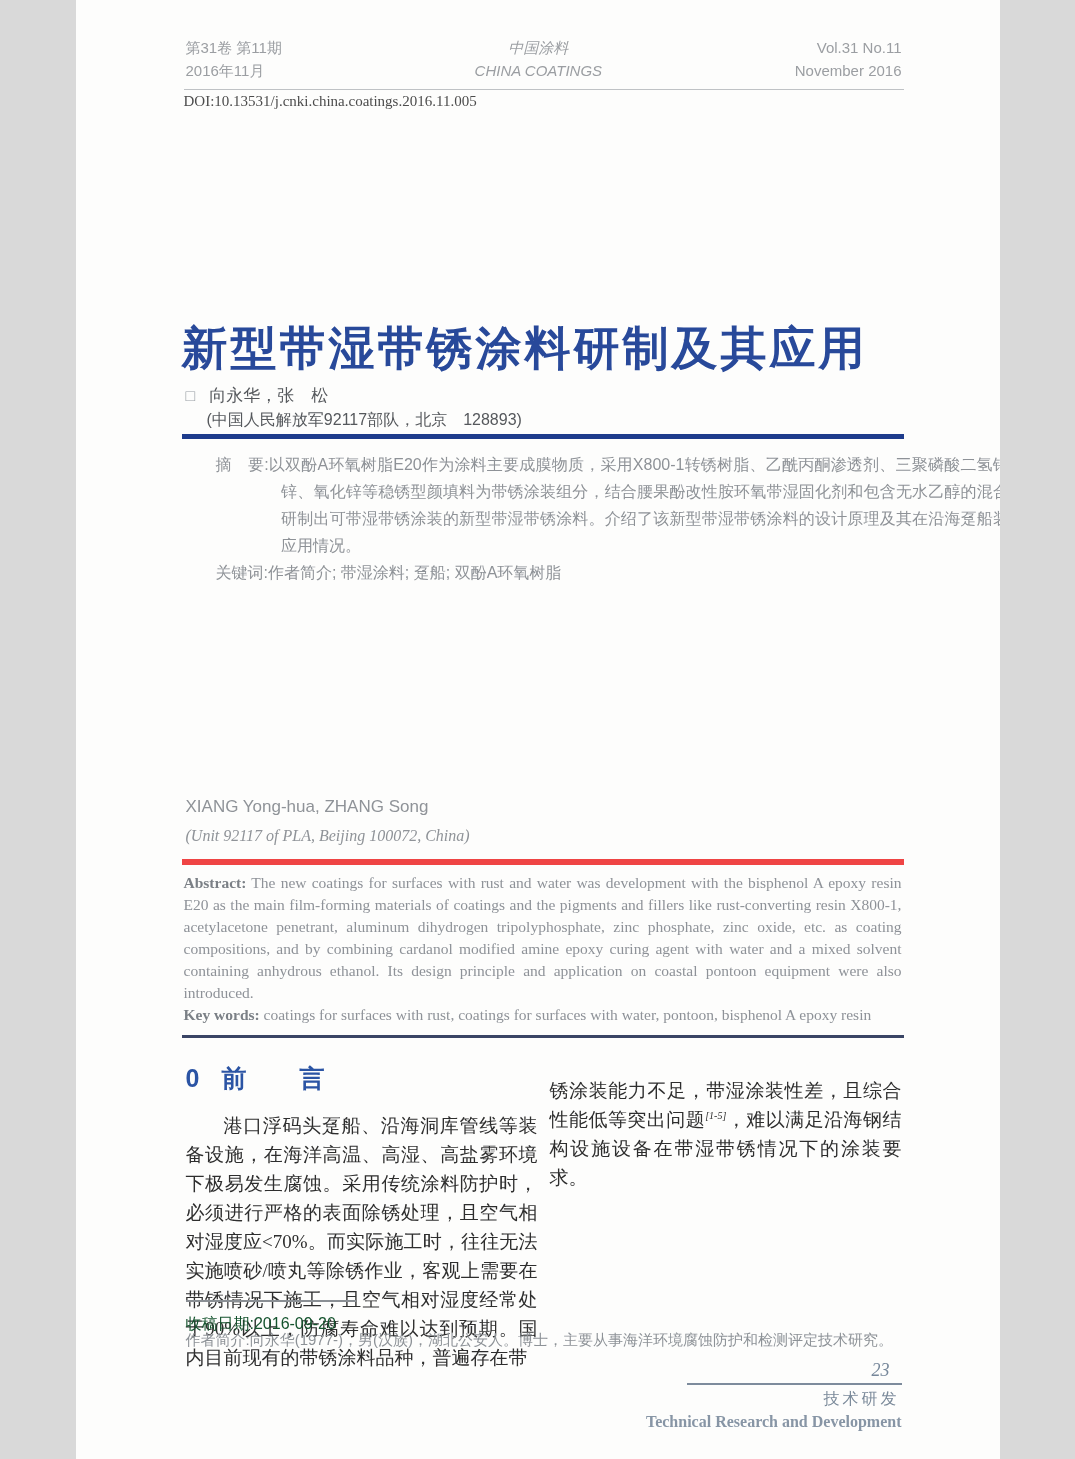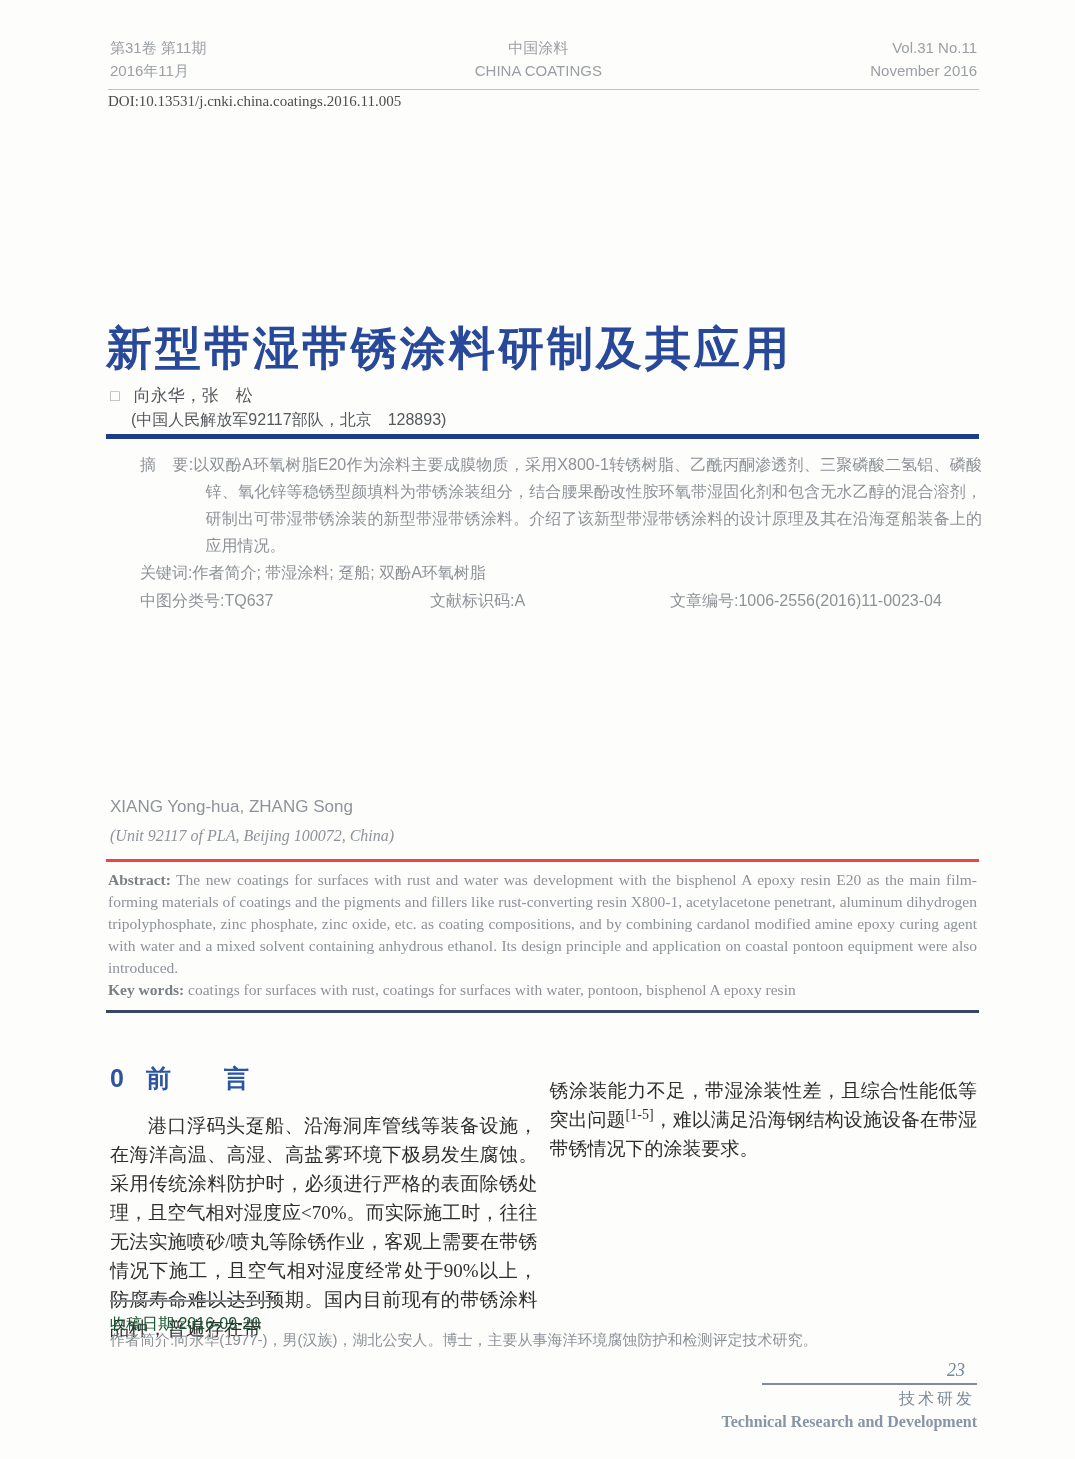--- a/index.html
+++ b/index.html
@@ -1,28 +1,28 @@
 <!DOCTYPE html>
 <html><head>
 <meta charset="utf-8">
 <style>
   html,body { margin:0; padding:0; background:#d9d9d9; }
   .page {
-    position:relative; width:1075px; height:1459px; margin:0 auto;
+    position:relative; width:924px; height:1459px; margin:0 auto;
     background:#fdfdfc; overflow:hidden; box-sizing:border-box;
     font-family:"Liberation Sans","DejaVu Sans",sans-serif;
   }
 
   
   .jheader {
     position:absolute; top:36px; left:110px; right:98px;
     display:flex; justify-content:space-between;
     color:#9b9ea2; font-size:15px; line-height:23px;
   }
-  .jheader .center { text-align:center; }
+  .jheader .center { text-align:center;font-style:italic; }
   .jheader .right  { text-align:right;  }
   .header-rule { position:absolute; top:89px; left:108px; right:96px; border-top:1.5px solid #bfc2c5; }
   .doi-line { position:absolute; top:93px; left:108px; color:#4c4c4c; font-size:15px; font-family:"Liberation Serif","DejaVu Serif",serif; }
 
   
   .title-cn {
     position:absolute; top:318px; left:106px; right:90px;
     color:#28499a; font-size:46px; font-weight:bold; letter-spacing:3px;
     font-family:"Liberation Sans","DejaVu Sans",sans-serif;
   }
@@ -50,21 +50,21 @@
     position:absolute; top:698px; left:108px; width:900px;
     color:#20418e; font-size:30px; font-weight:bold; line-height:49px;
     letter-spacing:-0.2px;
   }
   .authors-en { position:absolute; top:797px; left:110px; color:#8f9398; font-size:17px; }
   .affil-en   { position:absolute; top:827px; left:110px; color:#8f9398; font-size:16px; font-style:italic; font-family:"Liberation Serif","DejaVu Serif",serif; }
 
   
   .en-abstract {
     position:absolute; top:859px; left:106px; right:96px;
-    border-top:3px solid #ef4444; border-bottom:3px solid #3a4565;
+    border-top:6px solid #ef4444; border-bottom:3px solid #3a4565;
     padding:7px 2px 9px 2px; box-sizing:border-box;
   }
   .en-abstract p {
     margin:0; font-family:"Liberation Serif","DejaVu Serif",serif;
     font-size:15.5px; line-height:22px; color:#8e9298; text-align:justify;
   }
   .bold-label { font-weight:bold; color:#7b8086; }
 
   
   .columns {
@@ -77,21 +77,21 @@
     font-family:"Liberation Sans","DejaVu Sans",sans-serif;
   }
   .section-head .sec-no { margin-right:22px; }
   .section-head .sec-title { letter-spacing:14px; }
   .body-p {
     margin:0; font-family:"Liberation Serif","DejaVu Serif",serif;
     font-size:19px; line-height:29px; color:#2e2e2e; text-align:justify;
   }
   .indent { text-indent:2em; }
   .col-right { padding-top:14px; }
-  .body-p sup { font-size:14px; line-height:0; }
+  .body-p sup { font-size:10px; line-height:0;font-style:italic; }
 
   
   .footnote-rule { position:absolute; top:1300px; left:110px; width:170px; border-top:2px solid #8a8f94; }
   .received { position:absolute; top:1306px; left:110px; color:#14532d; font-size:16px;margin-top:8px; }
   .bio      { position:absolute; top:1331px; left:110px; right:90px; color:#8d9297; font-size:15px; }
 
   
   .page-footer { position:absolute; top:1360px; right:98px; width:270px; text-align:right; }
   .page-no {
     font-family:"Liberation Serif","DejaVu Serif",serif; font-style:italic;
@@ -132,25 +132,20 @@
   <div class="title-cn">新型带湿带锈涂料研制及其应用</div>
   <div class="authors-cn">
     <span class="bullet">□</span><span>向永华，张　松</span>
   </div>
   <div class="affil-cn">(中国人民解放军92117部队，北京　128893)</div>
   <div class="rule-thick"></div>
 
   <div class="abstract-cn">
     <p class="hang"><span>摘　要:</span><span>以双酚A环氧树脂E20作为涂料主要成膜物质，采用X800-1转锈树脂、乙酰丙酮渗透剂、三聚磷酸二氢铝、磷酸锌、氧化锌等稳锈型颜填料为带锈涂装组分，结合腰果酚改性胺环氧带湿固化剂和包含无水乙醇的混合溶剂，研制出可带湿带锈涂装的新型带湿带锈涂料。介绍了该新型带湿带锈涂料的设计原理及其在沿海趸船装备上的应用情况。</span></p>
     <p><span>关键词:</span><span>作者简介; 带湿涂料; 趸船; 双酚A环氧树脂</span></p>
-    <div class="meta-row">
-      <span class="meta-clc">中图分类号:TQ637</span>
-      <span class="meta-doc">文献标识码:A</span>
-      <span class="meta-id">文章编号:1006-2556(2016)11-0023-04</span>
-    </div>
   </div>
 
   <div class="authors-en">XIANG Yong-hua, ZHANG Song</div>
   <div class="affil-en">(Unit 92117 of PLA, Beijing 100072, China)</div>
 
   <div class="en-abstract">
     <p><span class="bold-label">Abstract:</span><span> The new coatings for surfaces with rust and water was development with the bisphenol A epoxy resin E20 as the main film-forming materials of coatings and the pigments and fillers like rust-converting resin X800-1, acetylacetone penetrant, aluminum dihydrogen tripolyphosphate, zinc phosphate, zinc oxide, etc. as coating compositions, and by combining  cardanol modified amine epoxy curing agent with water and a mixed solvent containing anhydrous ethanol. Its design principle and application on coastal pontoon equipment were also introduced.</span></p>
     <p><span class="bold-label">Key words:</span><span> coatings for surfaces with rust, coatings for surfaces with water, pontoon, bisphenol A epoxy resin</span></p>
   </div>
 

